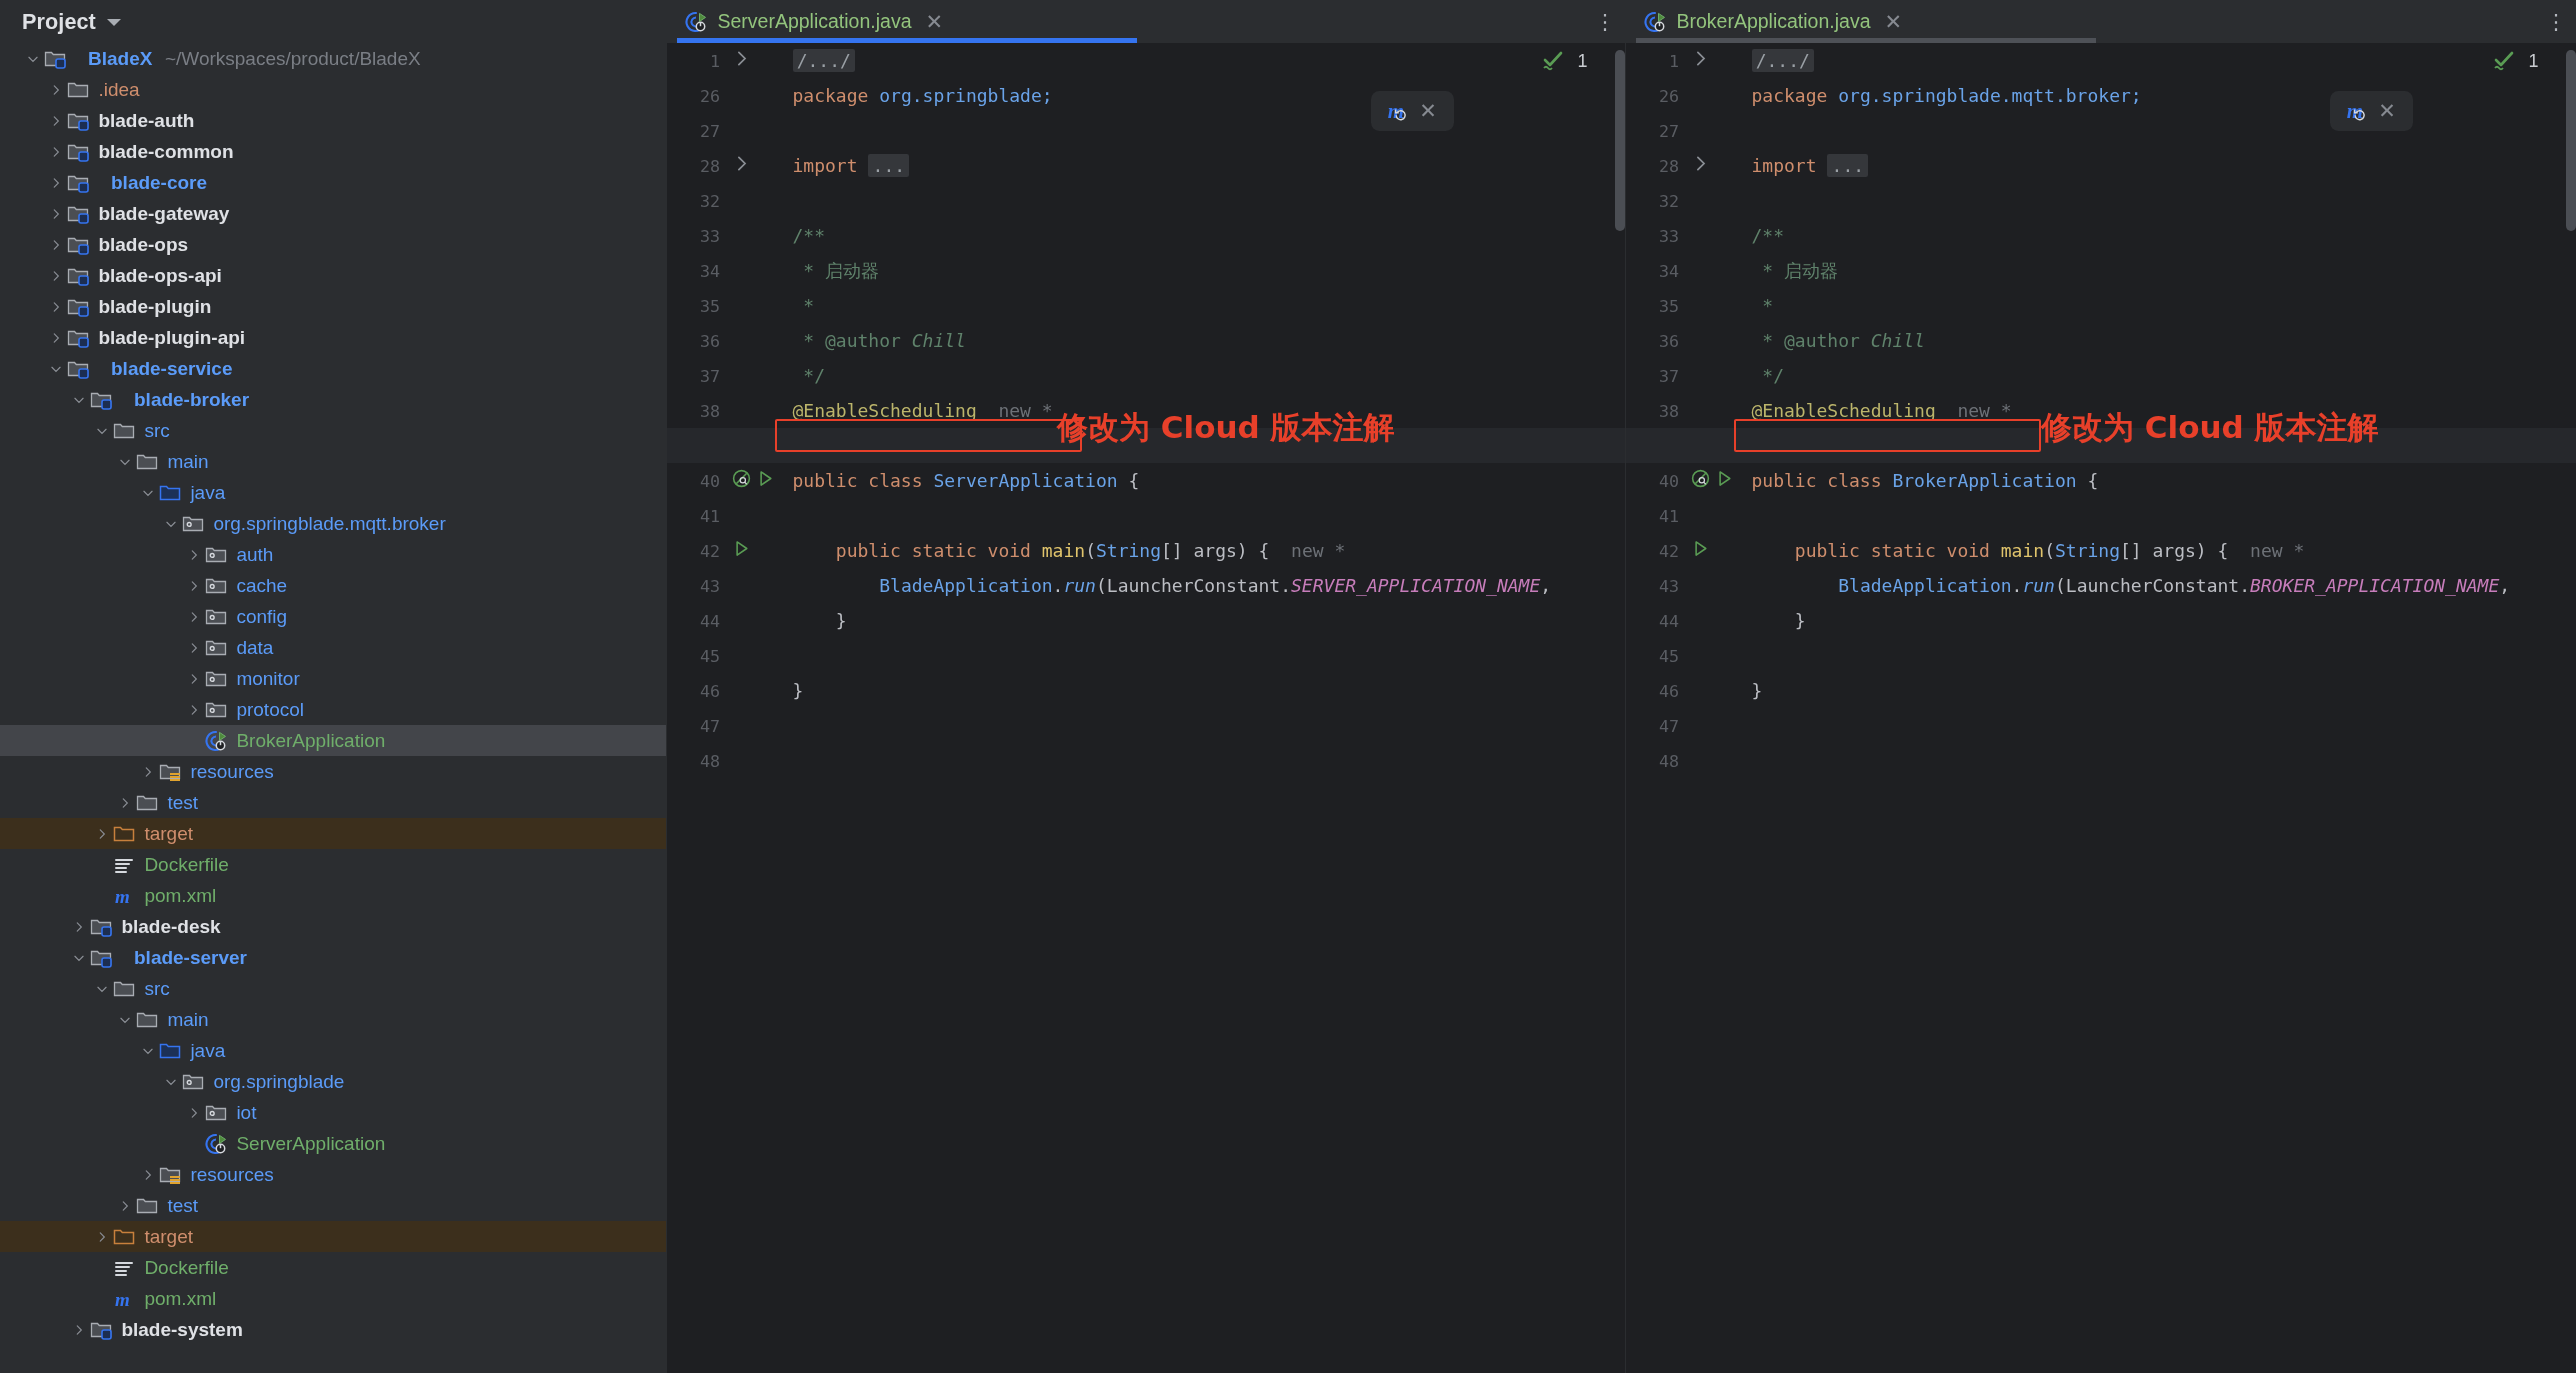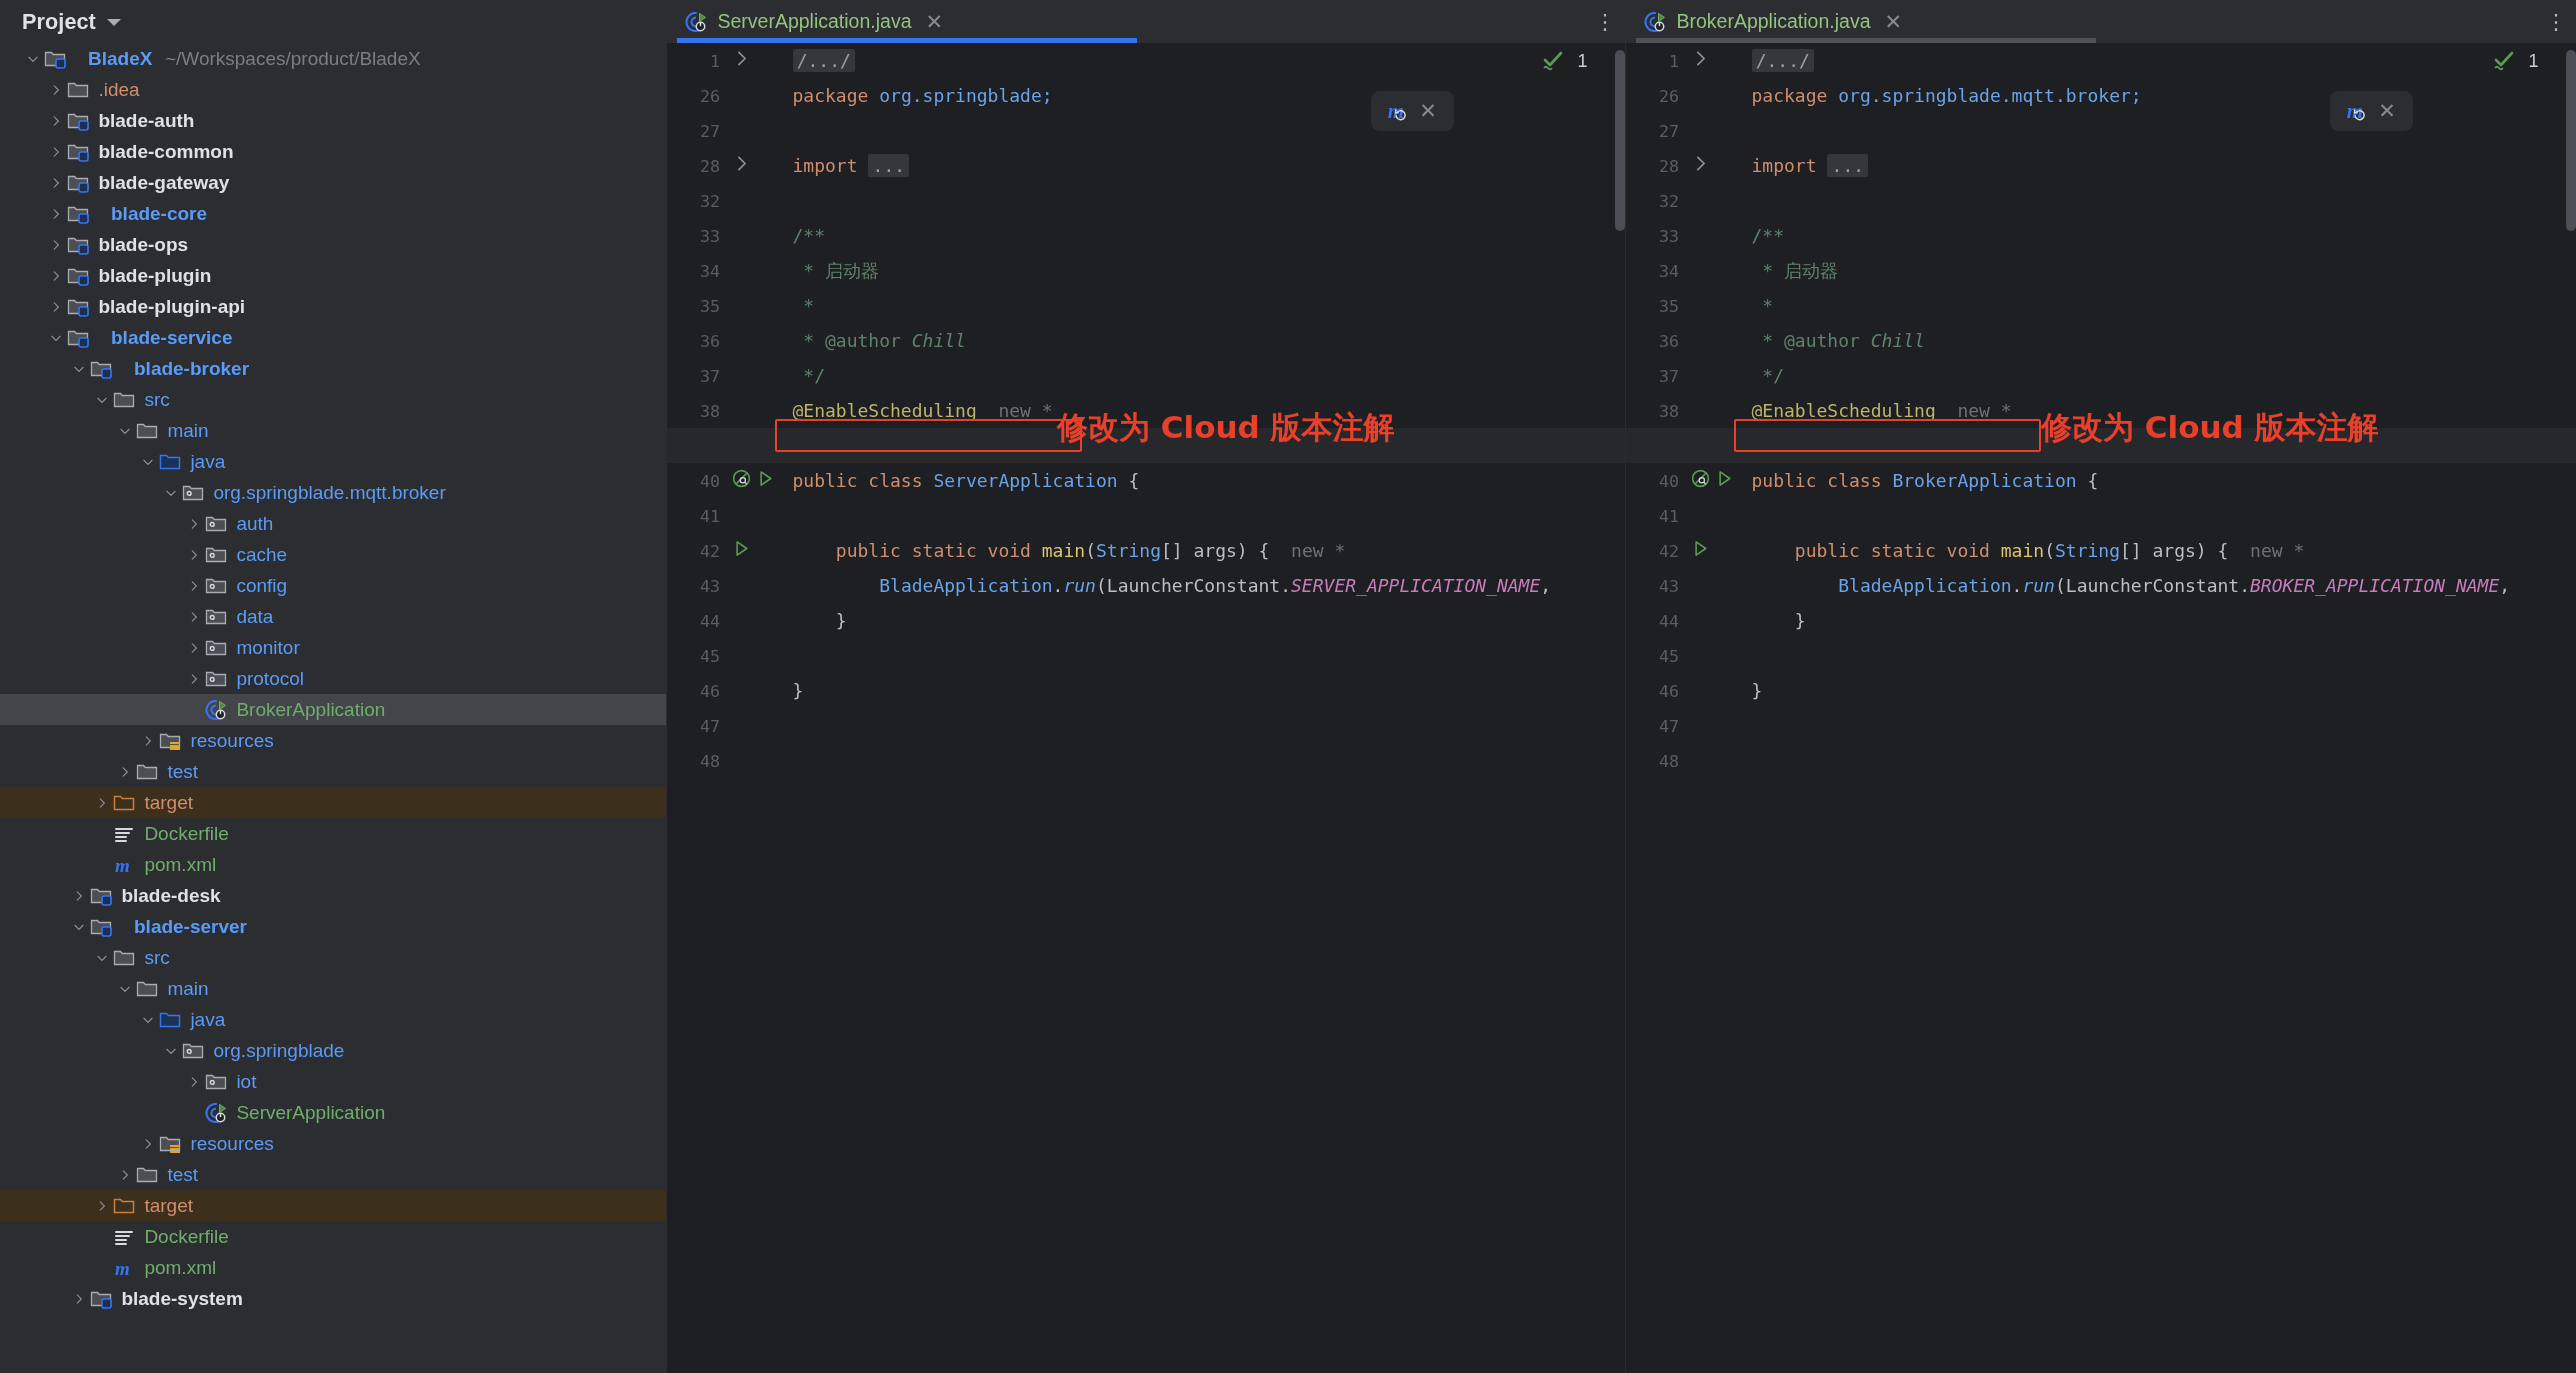--- a/index.html
+++ b/index.html
@@ -164,51 +164,66 @@
             <svg viewBox="0 0 24 24" width="18" height="18">
               <path d="M9 5l7 7-7 7" fill="none" stroke="#8a8e95" stroke-width="2" stroke-linecap="round"></path>
             </svg>
           </div>
           <div class="ico">
             <svg viewBox="0 0 24 24" width="24" height="24">
               <path d="M2.5 5.5h6l1.8 2h11.2v11H2.5z" fill="#4b4e53" stroke="#a9adb3" stroke-width="1.3"></path>
               <rect x="13" y="12" width="9" height="9" rx="2" fill="#1c2e52" stroke="#3574f0" stroke-width="1.6"></rect>
             </svg>
           </div>
+          <span class="lbl bluew">blade-core</span>
+        </div>
+        <div class="row">
+          <div style="width: 45px; flex: 0 0 45px;"></div>
+          <div class="arrow">
+            <svg viewBox="0 0 24 24" width="18" height="18">
+              <path d="M9 5l7 7-7 7" fill="none" stroke="#8a8e95" stroke-width="2" stroke-linecap="round"></path>
+            </svg>
+          </div>
+          <div class="ico">
+            <svg viewBox="0 0 24 24" width="24" height="24">
+              <path d="M2.5 5.5h6l1.8 2h11.2v11H2.5z" fill="#4b4e53" stroke="#a9adb3" stroke-width="1.3"></path>
+              <rect x="13" y="12" width="9" height="9" rx="2" fill="#1c2e52" stroke="#3574f0" stroke-width="1.6"></rect>
+            </svg>
+          </div>
           <span class="lbl b">blade-gateway</span>
         </div>
         <div class="row">
           <div style="width: 45px; flex: 0 0 45px;"></div>
           <div class="arrow">
             <svg viewBox="0 0 24 24" width="18" height="18">
               <path d="M9 5l7 7-7 7" fill="none" stroke="#8a8e95" stroke-width="2" stroke-linecap="round"></path>
             </svg>
           </div>
           <div class="ico">
             <svg viewBox="0 0 24 24" width="24" height="24">
               <path d="M2.5 5.5h6l1.8 2h11.2v11H2.5z" fill="#4b4e53" stroke="#a9adb3" stroke-width="1.3"></path>
               <rect x="13" y="12" width="9" height="9" rx="2" fill="#1c2e52" stroke="#3574f0" stroke-width="1.6"></rect>
             </svg>
           </div>
-          <span class="lbl bluew">blade-core</span>
-        </div>
-        <div class="row">
-          <div style="width: 45px; flex: 0 0 45px;"></div>
-          <div class="arrow">
-            <svg viewBox="0 0 24 24" width="18" height="18">
-              <path d="M9 5l7 7-7 7" fill="none" stroke="#8a8e95" stroke-width="2" stroke-linecap="round"></path>
-            </svg>
-          </div>
-          <div class="ico">
-            <svg viewBox="0 0 24 24" width="24" height="24">
-              <path d="M2.5 5.5h6l1.8 2h11.2v11H2.5z" fill="#4b4e53" stroke="#a9adb3" stroke-width="1.3"></path>
-              <rect x="13" y="12" width="9" height="9" rx="2" fill="#1c2e52" stroke="#3574f0" stroke-width="1.6"></rect>
-            </svg>
-          </div>
           <span class="lbl b">blade-ops</span>
+        </div>
+        <div class="row">
+          <div style="width: 45px; flex: 0 0 45px;"></div>
+          <div class="arrow">
+            <svg viewBox="0 0 24 24" width="18" height="18">
+              <path d="M9 5l7 7-7 7" fill="none" stroke="#8a8e95" stroke-width="2" stroke-linecap="round"></path>
+            </svg>
+          </div>
+          <div class="ico">
+            <svg viewBox="0 0 24 24" width="24" height="24">
+              <path d="M2.5 5.5h6l1.8 2h11.2v11H2.5z" fill="#4b4e53" stroke="#a9adb3" stroke-width="1.3"></path>
+              <rect x="13" y="12" width="9" height="9" rx="2" fill="#1c2e52" stroke="#3574f0" stroke-width="1.6"></rect>
+            </svg>
+          </div>
+          <span class="lbl b">blade-ops-api</span>
         </div>
         <div class="row">
           <div style="width: 45px; flex: 0 0 45px;"></div>
           <div class="arrow">
             <svg viewBox="0 0 24 24" width="18" height="18">
               <path d="M9 5l7 7-7 7" fill="none" stroke="#8a8e95" stroke-width="2" stroke-linecap="round"></path>
             </svg>
           </div>
           <div class="ico">
             <svg viewBox="0 0 24 24" width="24" height="24">

